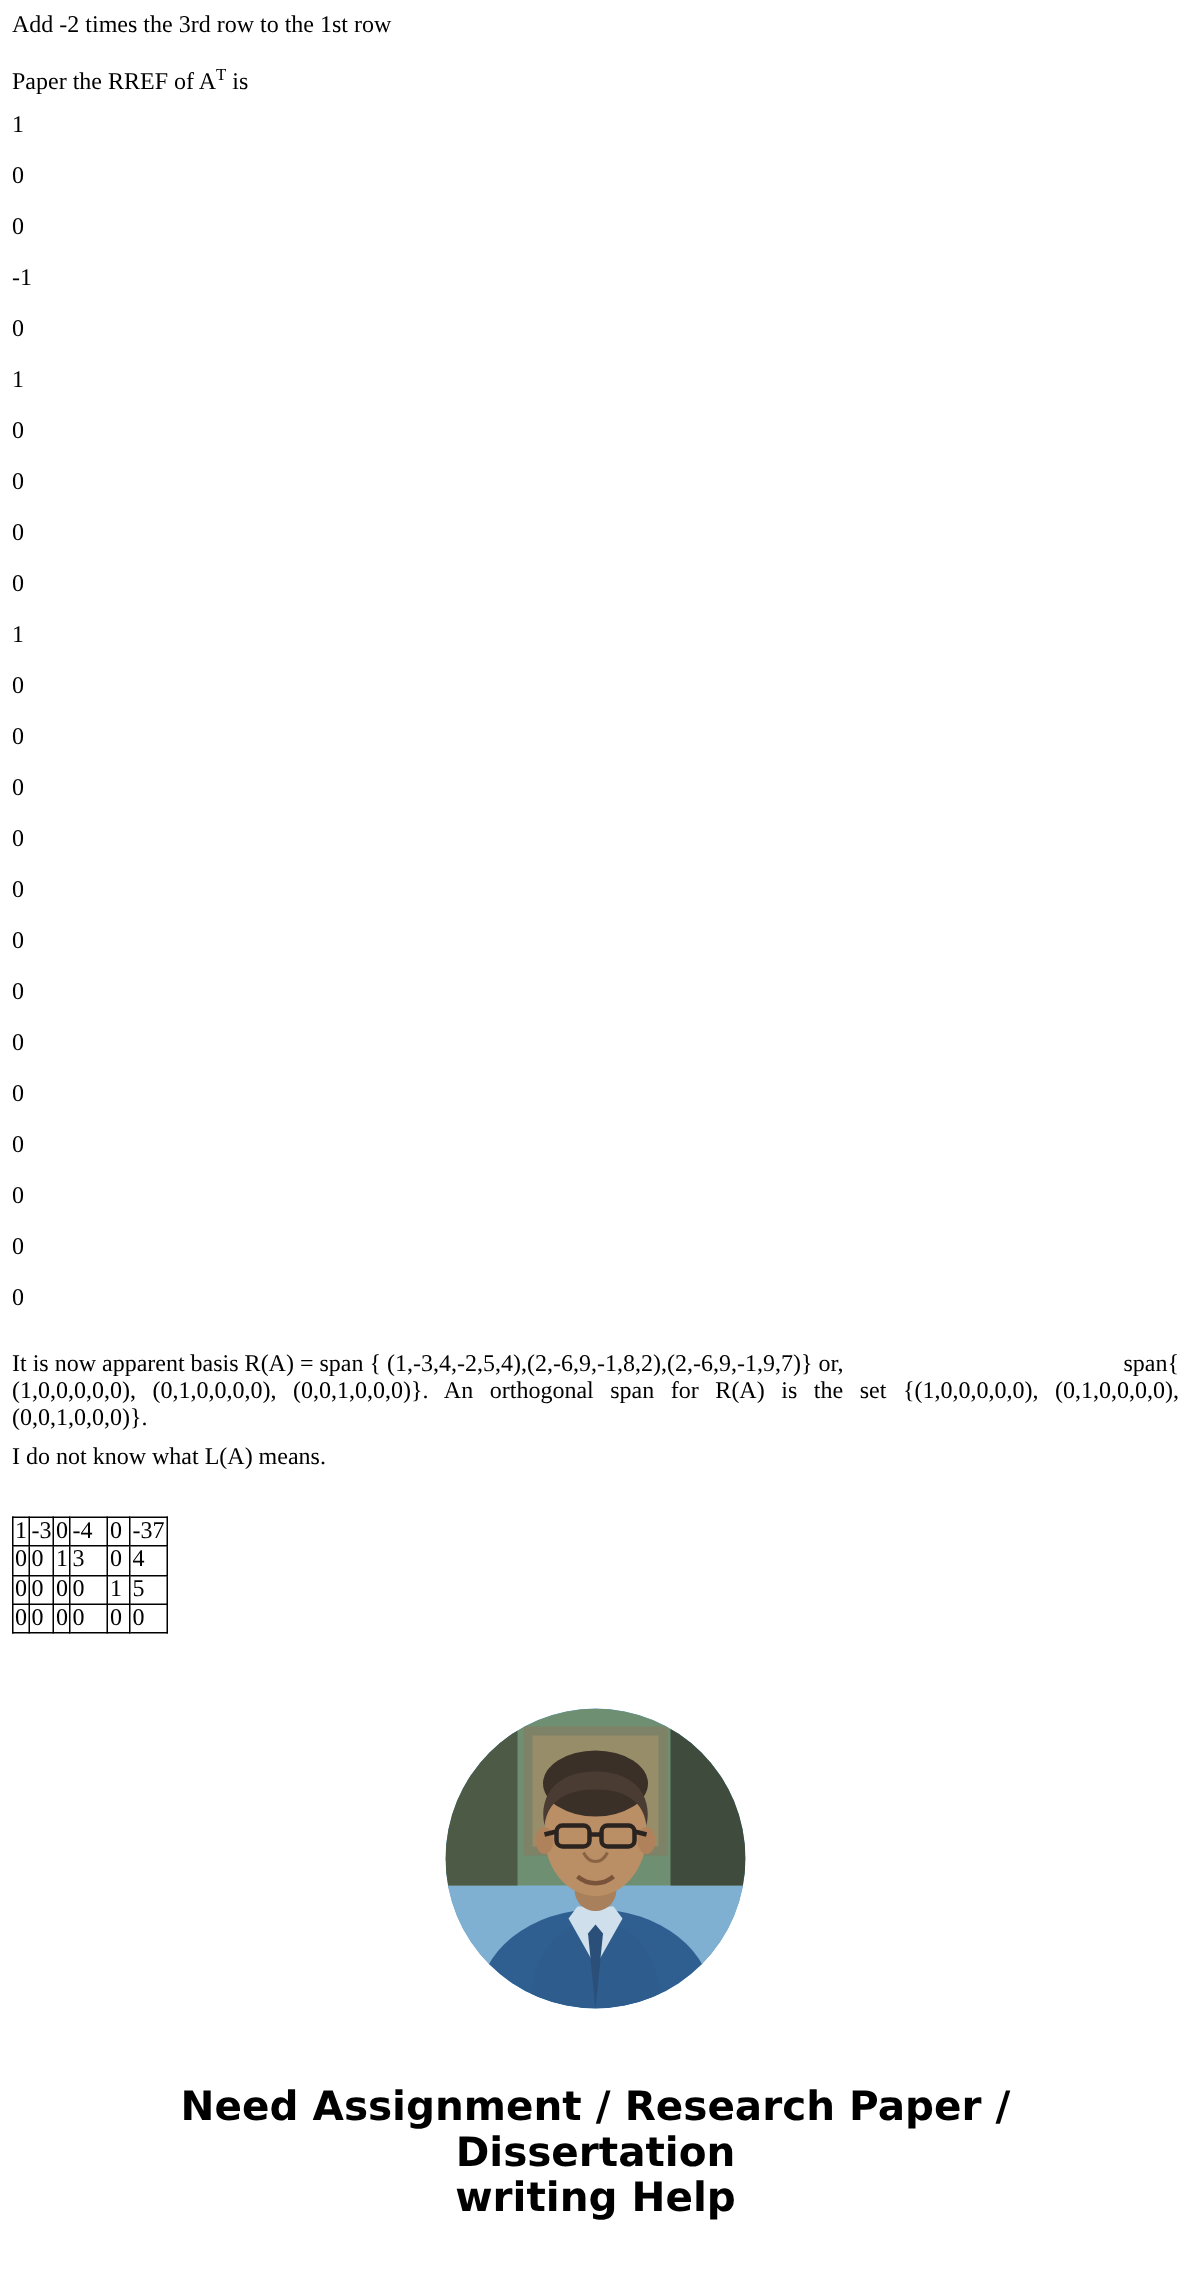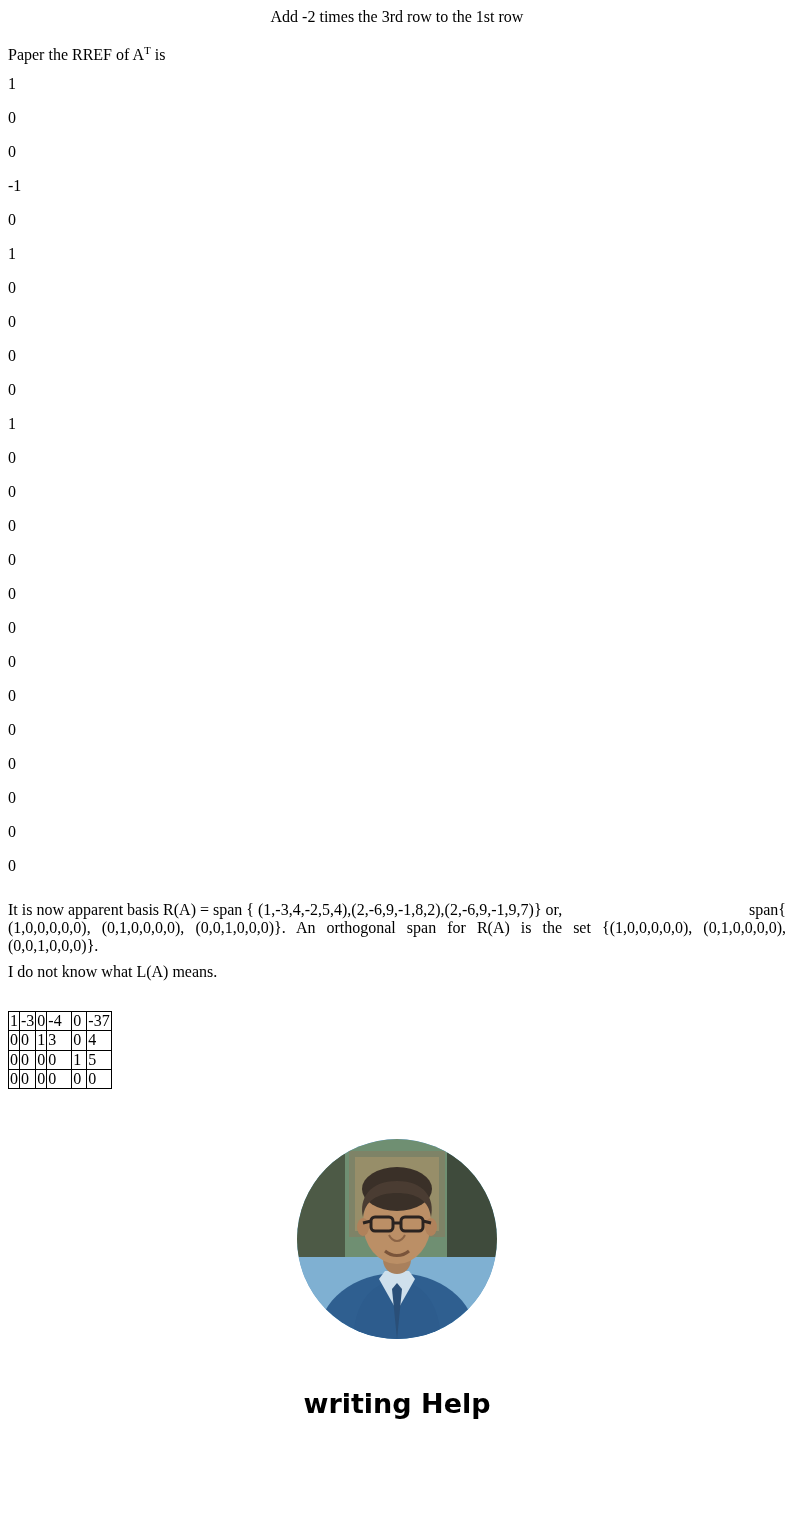--- a/index.html
+++ b/index.html
@@ -25,21 +25,20 @@
     padding: 0;
     line-height: 1.0;
     font-size: 16px;
   }
   .steps {
     padding-top: 0;
   }
   .steps .step {
     height: 33px;
     line-height: 33px;
-    text-align: center;
   }
   .rref-line {
     height: 34px;
     line-height: 34px;
   }
   .num-list div {
     height: 34px;
     line-height: 34px;
     font-size: 16px;
   }
@@ -230,17 +229,18 @@
           <line x1="74" y1="82" x2="66" y2="84" stroke="#2a2320" stroke-width="3"></line>
           <line x1="126" y1="82" x2="134" y2="84" stroke="#2a2320" stroke-width="3"></line>
           <path d="M92 96 C96 104 104 104 108 96" fill="none" stroke="#8a6345" stroke-width="2"></path>
           <path d="M88 112 C95 118 105 118 112 112" fill="none" stroke="#7a543a" stroke-width="3"></path>
         </g>
       </svg>
     </div>
   </div>
 
   <div class="promo">
+    <span>Need Assignment / Research Paper / Dissertation</span>
     <span class="line2">writing Help</span>
     
   </div>
 
 </div>
 
 </body></html>

